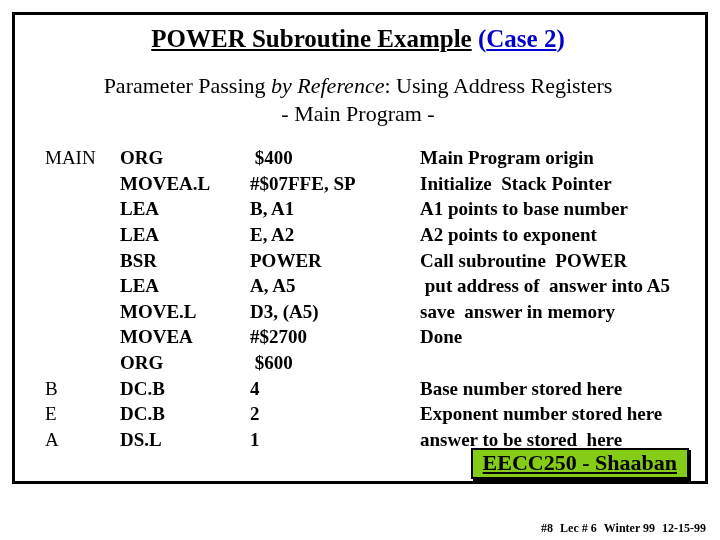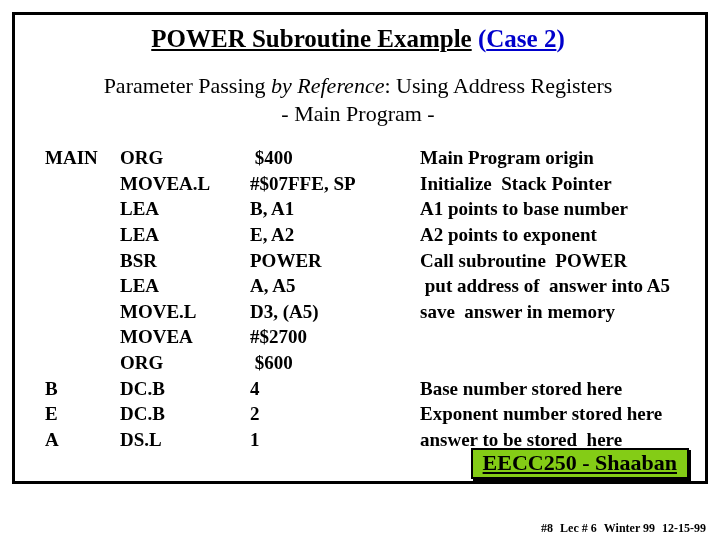--- a/index.html
+++ b/index.html
@@ -36,21 +36,21 @@
     margin-top: 19px;
     line-height: 1.25;
   }
   .italic { font-style: italic; }
   .code-block {
     margin: 18px 0 0 22px;
     font-size: 19px;
     line-height: 1.35;
   }
   .code-row { display: flex; }
-  .c-label   { width: 75px;  font-weight: bold; white-space: pre; }
+  .c-label   { width: 75px;  font-weight: normal; white-space: pre; }
   .c-op      { width: 130px; font-weight: bold; white-space: pre; }
   .c-operand { width: 170px; font-weight: bold; white-space: pre; }
   .c-comment { flex: 1;      font-weight: bold; white-space: pre; }
   .footer-box {
     position: absolute;
     right: 16px;
     bottom: 2px;
     border: 2px solid #000;
     box-shadow: 2px 2px 0 #000;
     padding: 0 10px 1px 10px;
@@ -124,20 +124,21 @@
       <div class="code-row">
         <span class="c-label"></span>
         <span class="c-op">MOVE.L</span>
         <span class="c-operand">D3, (A5)</span>
         <span class="c-comment">save  answer in memory</span>
       </div>
       <div class="code-row">
         <span class="c-label"></span>
         <span class="c-op">MOVEA</span>
         <span class="c-operand">#$2700</span>
+        <span class="c-comment">Done</span>
       </div>
       <div class="code-row">
         <span class="c-label"></span>
         <span class="c-op">ORG</span>
         <span class="c-operand"> $600</span>
         <span class="c-comment"></span>
       </div>
       <div class="code-row">
         <span class="c-label">B</span>
         <span class="c-op">DC.B</span>

